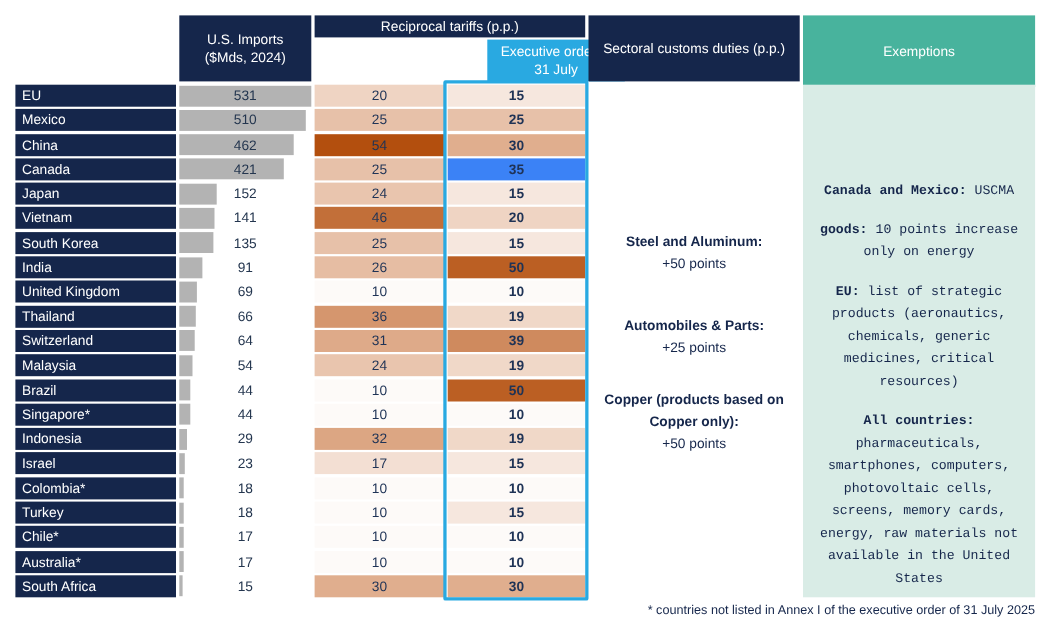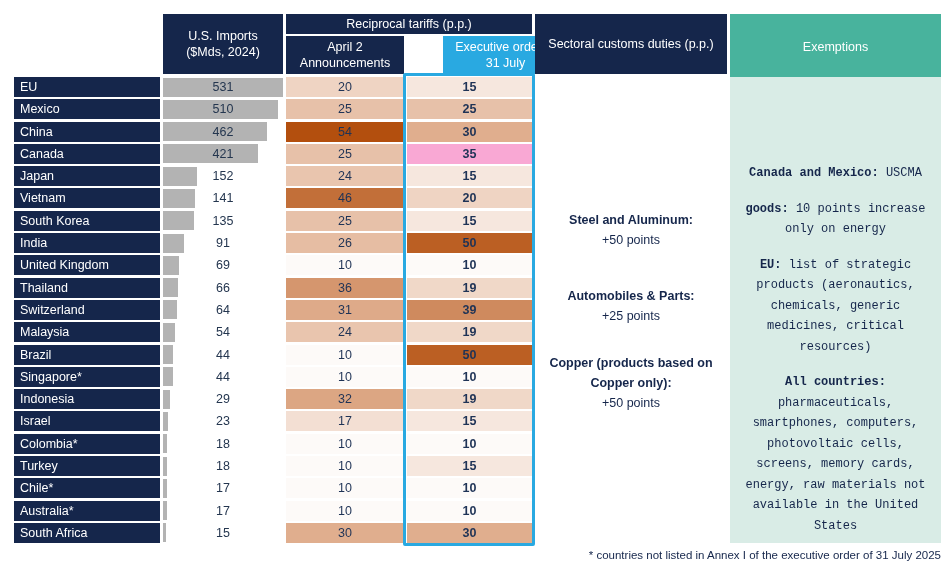--- a/index.html
+++ b/index.html
@@ -64,22 +64,20 @@
 </style>
 </head>
 <body>
 
 <div class="canvas">
   <div class="tbl">
 
     <div class="hcell h-imports">U.S. Imports
 ($Mds, 2024)</div>
     <div class="hcell h-group">Reciprocal tariffs (p.p.)</div>
-    <div class="hcell h-april">April 2
-Announcements</div>
     <div class="hcell h-exec">Executive order of
 31 July</div>
     <div class="hcell h-sectoral">Sectoral customs duties (p.p.)</div>
     <div class="hcell h-exempt">Exemptions</div>
 
     <div class="rows-grid">
         <div class="cell c-country">EU</div>
         <div class="cell c-imports">
           <div class="bar" style="width: 100%;"></div>
           <div class="val">531</div>
@@ -99,21 +97,21 @@
           <div class="val">462</div>
         </div>
         <div class="cell c-april" style="background: rgb(179, 79, 14);">54</div>
         <div class="cell c-exec" style="background: rgb(224, 174, 142);">30</div>
         <div class="cell c-country">Canada</div>
         <div class="cell c-imports">
           <div class="bar" style="width: 79.2844%;"></div>
           <div class="val">421</div>
         </div>
         <div class="cell c-april" style="background: rgb(231, 193, 169);">25</div>
-        <div class="cell c-exec" style="background: #f9a8d4;">35</div>
+        <div class="cell c-exec" style="background: #3b82f6;">35</div>
         <div class="cell c-country">Japan</div>
         <div class="cell c-imports">
           <div class="bar" style="width: 28.6252%;"></div>
           <div class="val">152</div>
         </div>
         <div class="cell c-april" style="background: rgb(233, 197, 174);">24</div>
         <div class="cell c-exec" style="background: rgb(246, 231, 222);">15</div>
         <div class="cell c-country">Vietnam</div>
         <div class="cell c-imports">
           <div class="bar" style="width: 26.5537%;"></div>

